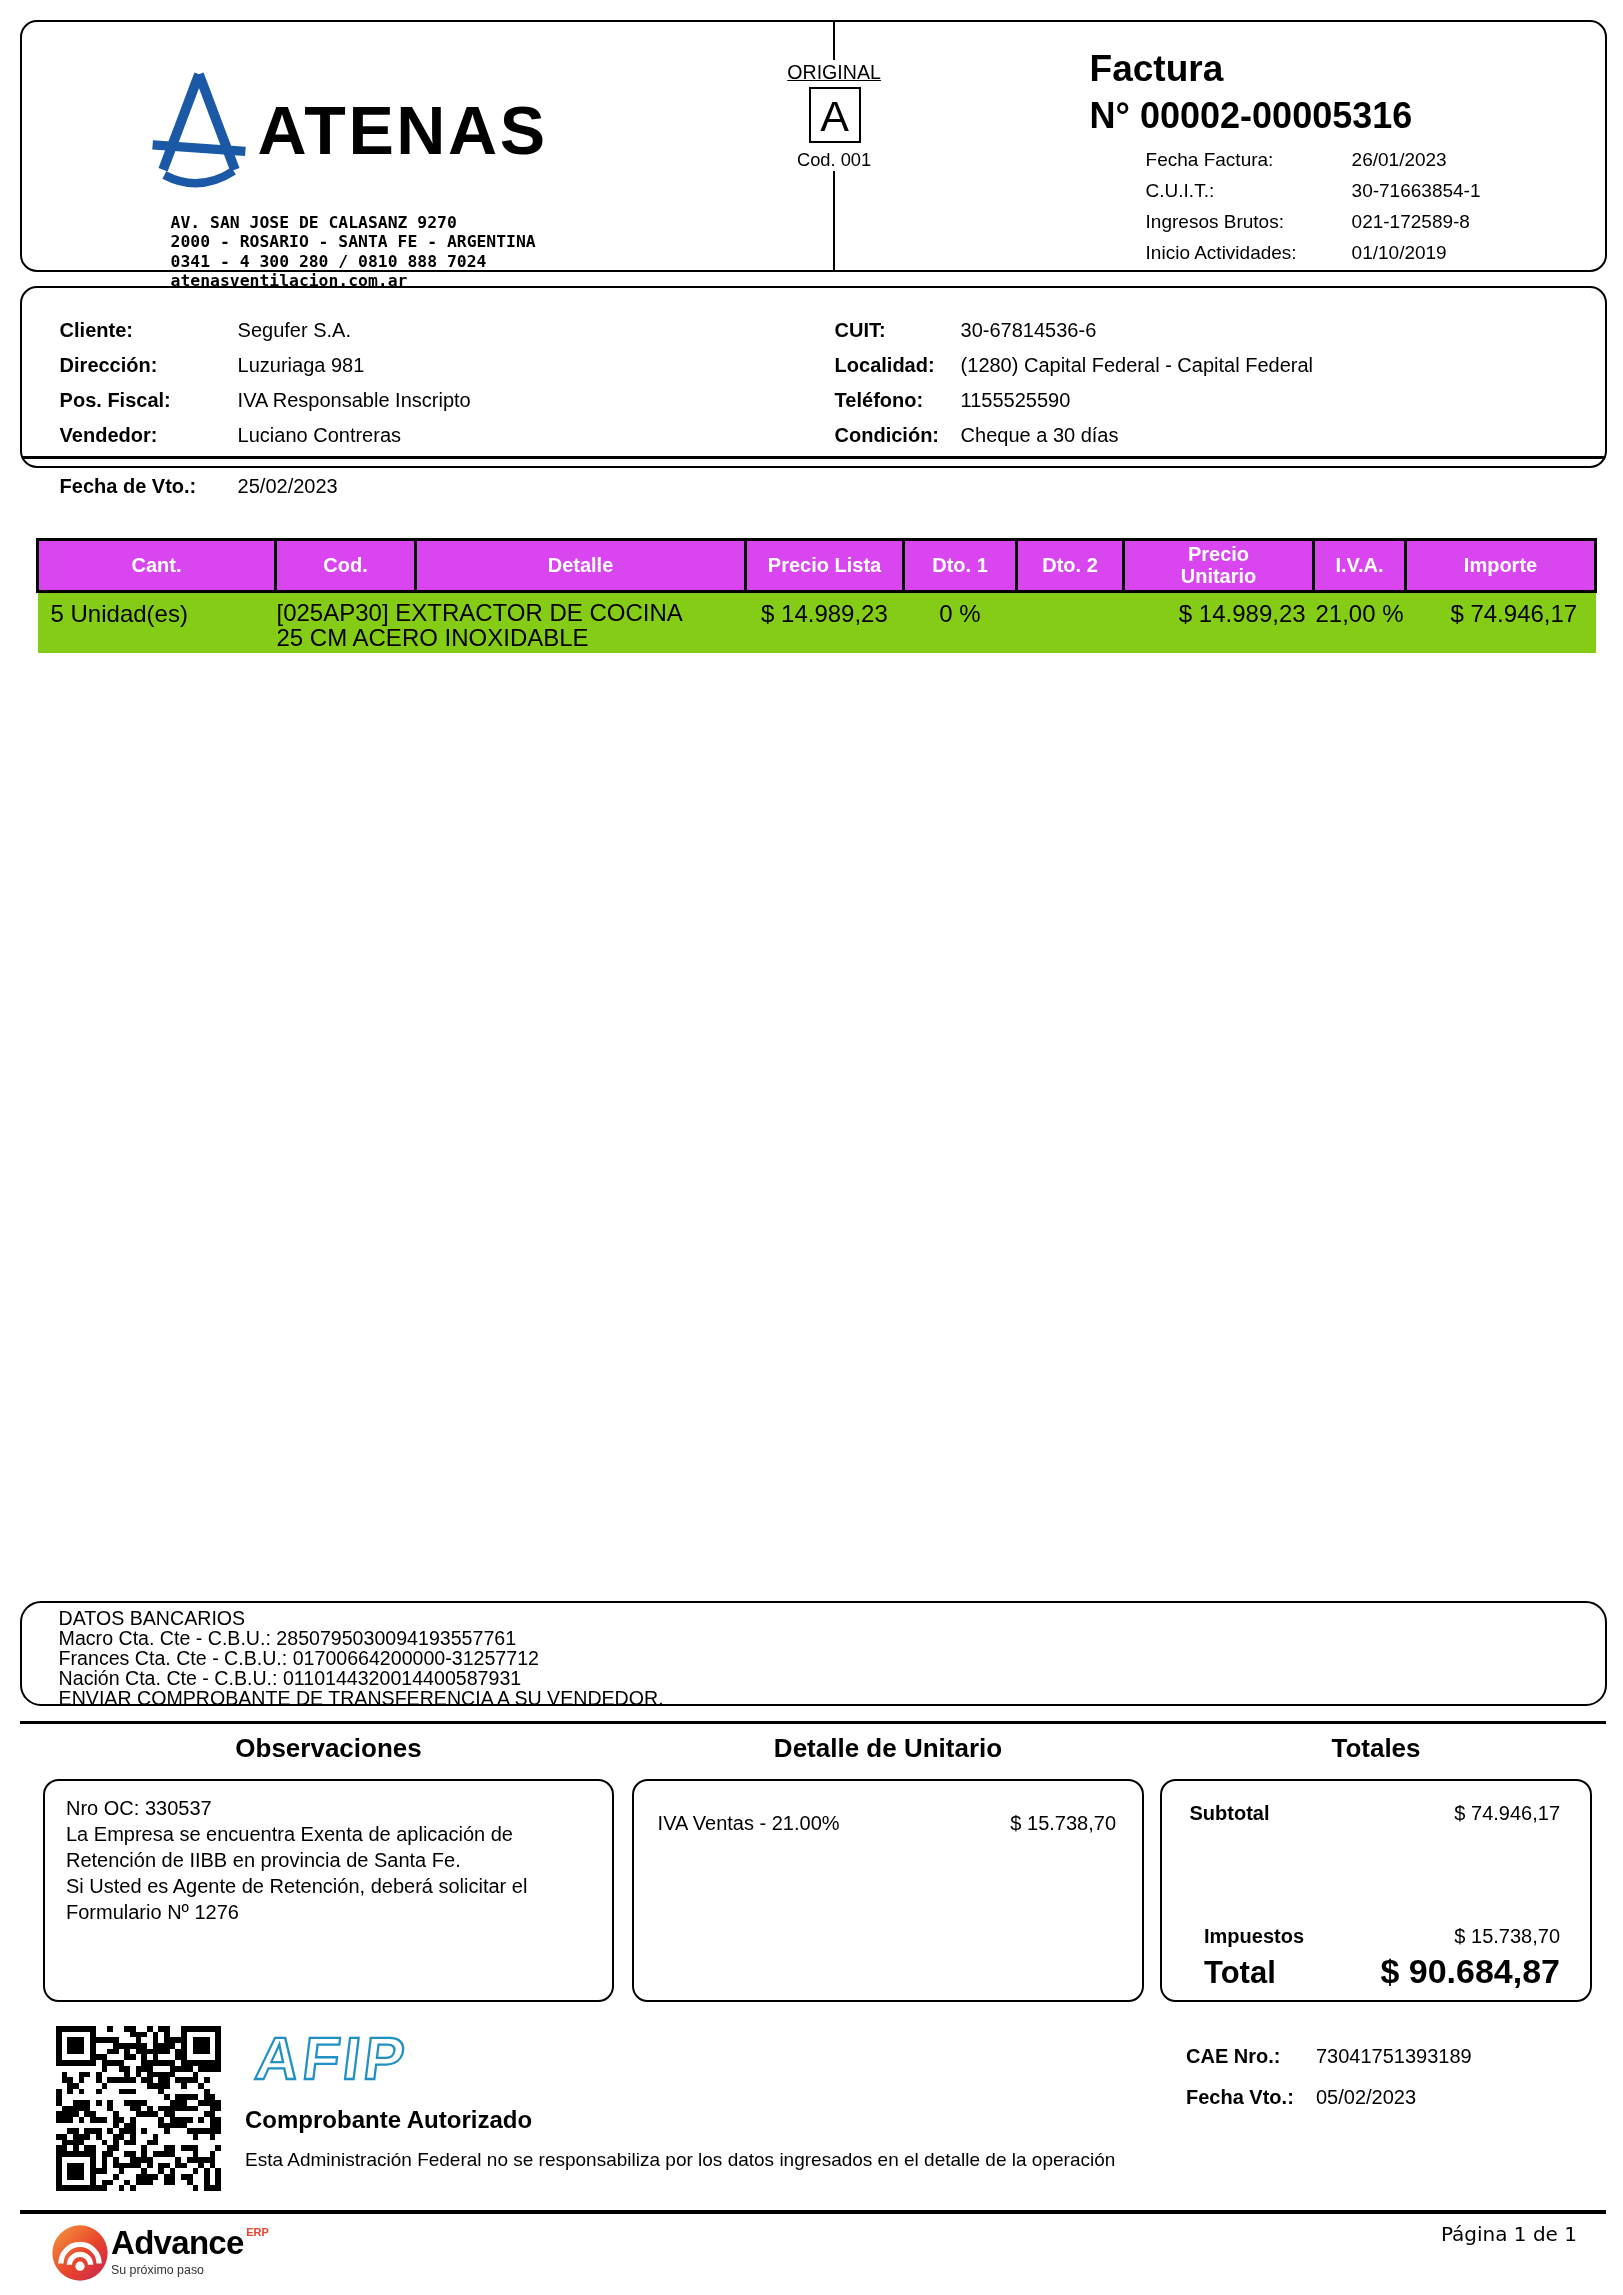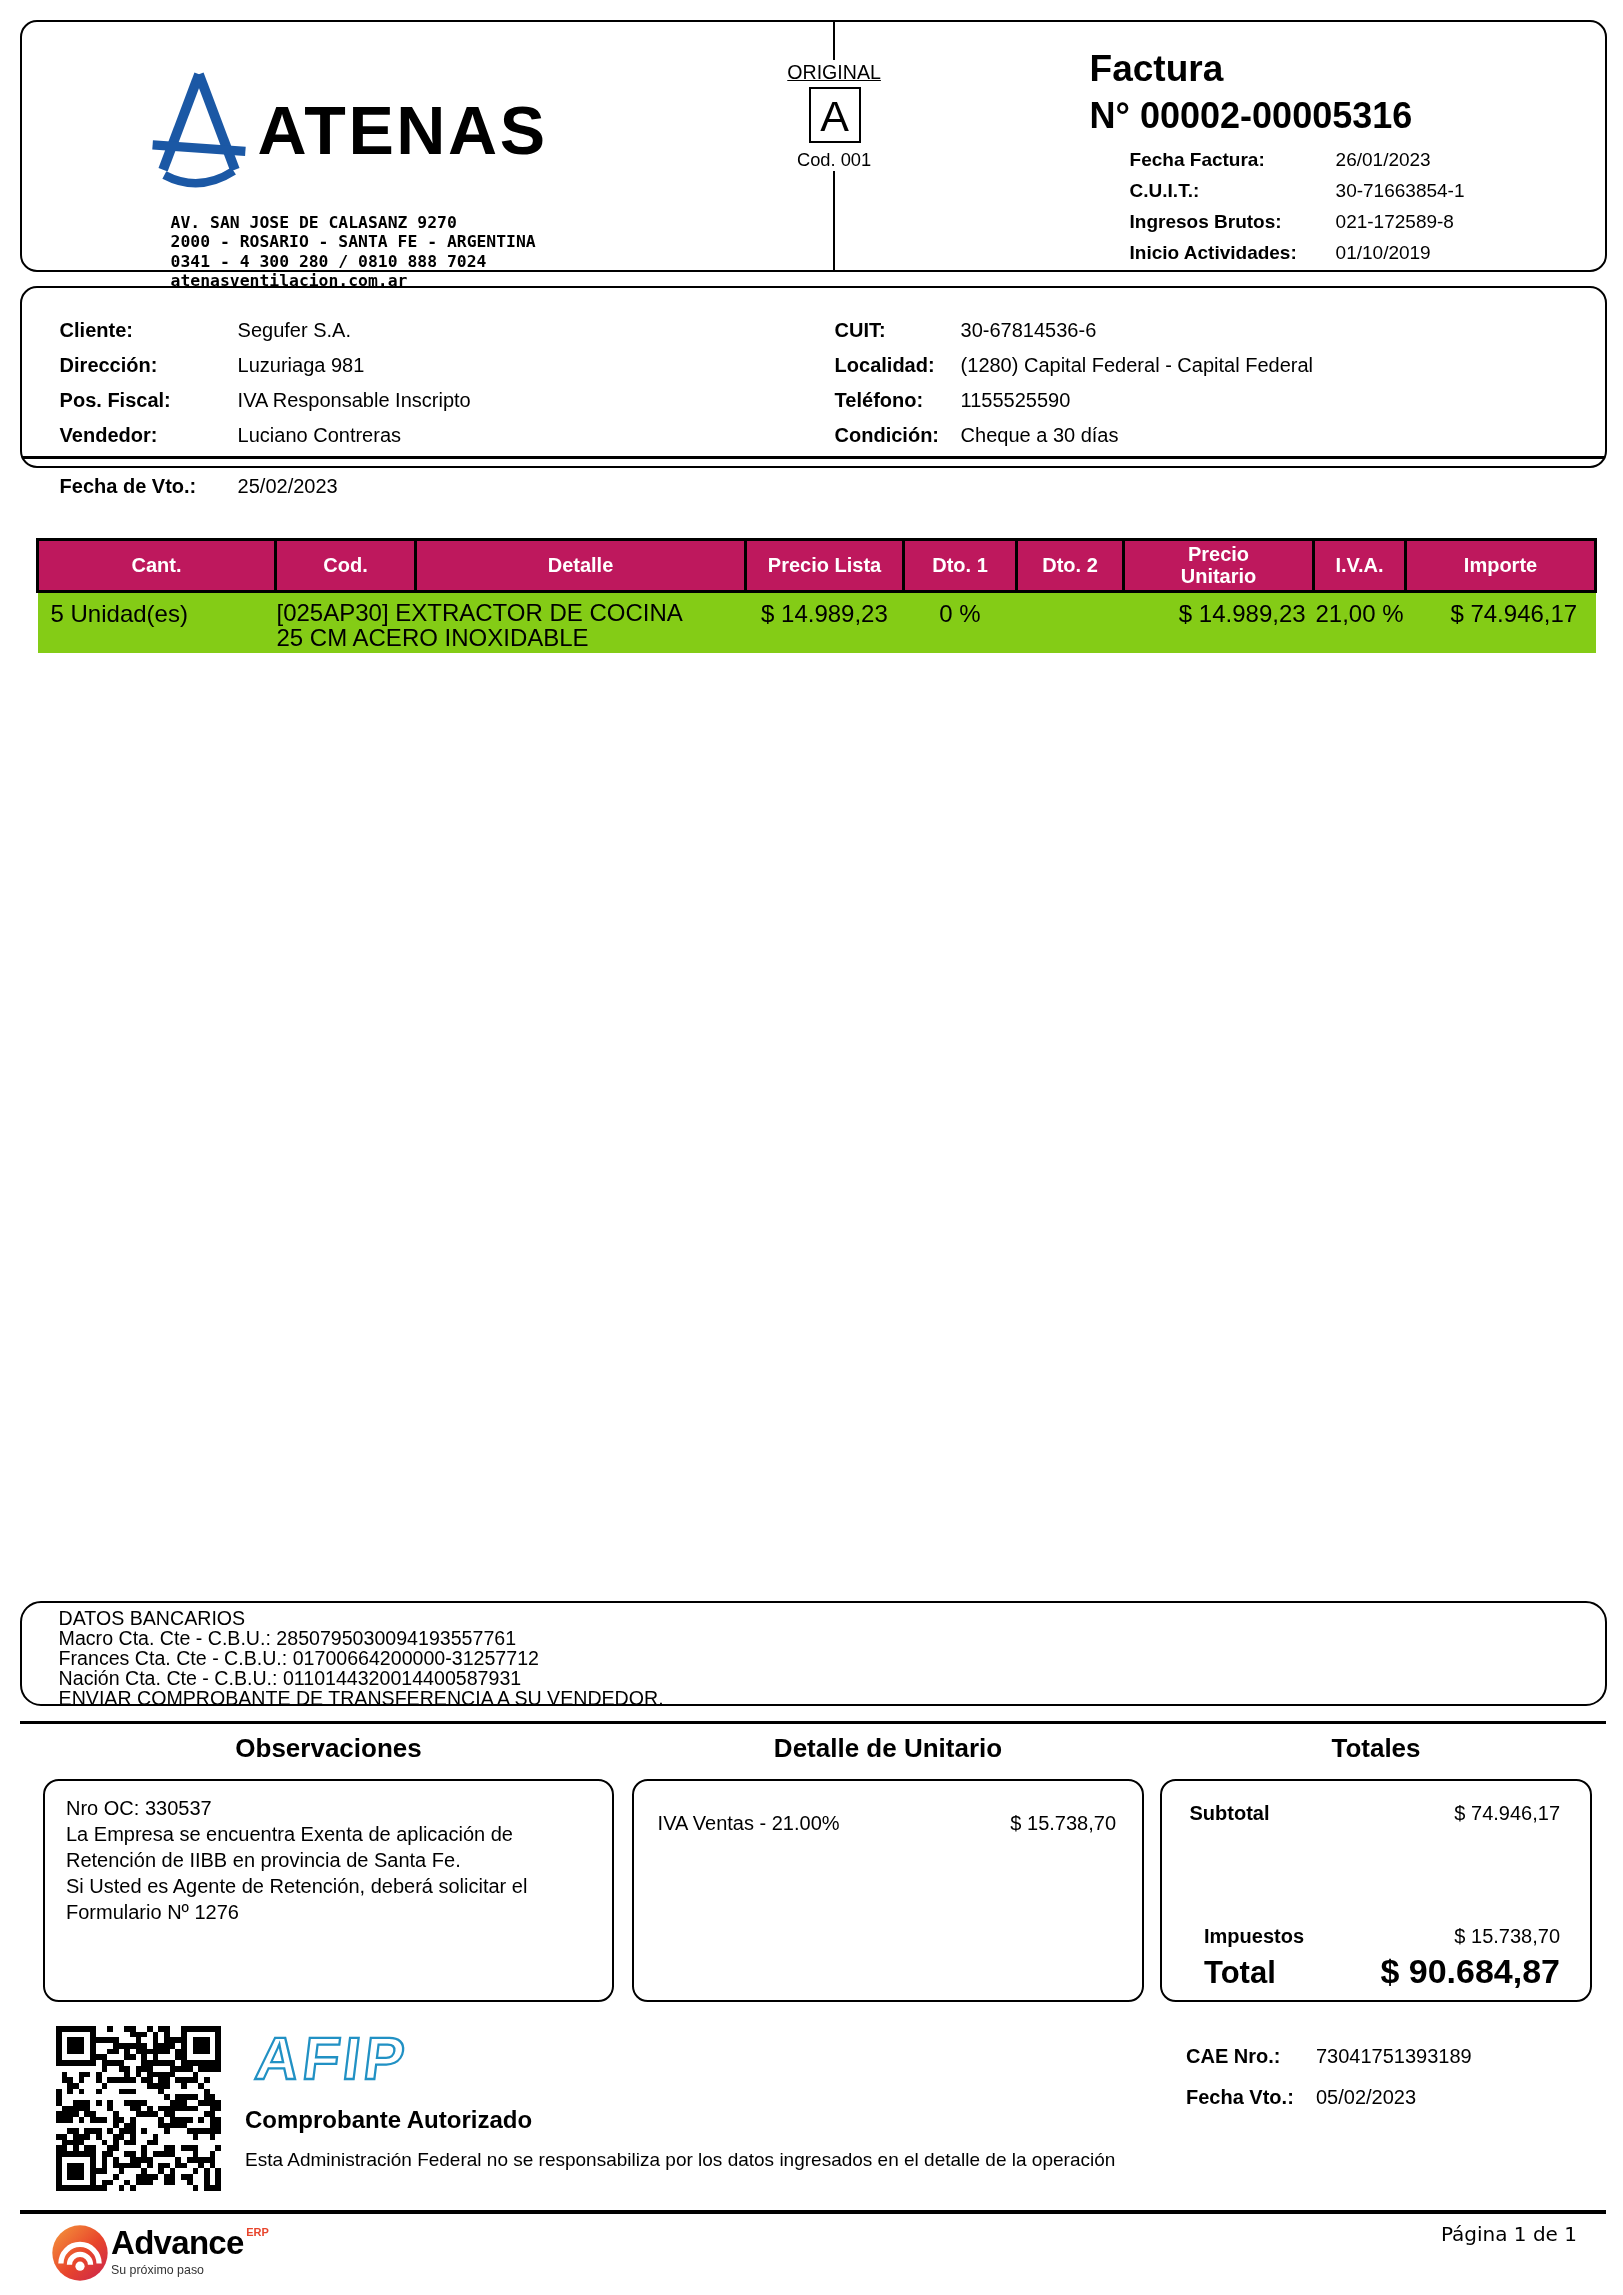--- a/index.html
+++ b/index.html
@@ -18,34 +18,34 @@
   .legal{position:absolute;left:149px;top:272px;font-family:"DejaVu Sans Mono",monospace;
         font-weight:700;font-size:13.7px;line-height:17px;white-space:pre;}
   .vline{position:absolute;width:2.6px;background:#000;}
   .orig{position:absolute;left:744px;top:39px;width:137px;text-align:center;font-size:19.6px;text-decoration:underline;}
   .letterbox{position:absolute;left:787px;top:65px;width:52px;height:56px;border:2.6px solid #000;
              text-align:center;font-size:43px;font-weight:400;line-height:55px;box-sizing:border-box;}
   .codline{position:absolute;left:744px;top:127px;width:137px;text-align:center;font-size:18.3px;}
   .fact-title{position:absolute;left:1068px;top:26px;font-size:37px;font-weight:700;}
   .fact-num{position:absolute;left:1068px;top:73px;font-size:36px;font-weight:700;}
   .fact-fields{position:absolute;left:1108px;top:122px;font-size:19px;line-height:31px;}
-  .fact-fields .hlab{display:inline-block;width:206px;font-weight:700;}
+  .fact-fields .hlab{display:inline-block;width:206px;font-weight:400;margin-left:16px;}
 
   
   .cl-left{position:absolute;left:38px;top:25px;font-size:20px;line-height:35px;}
   .cl-left .clab{display:inline-block;width:178px;font-weight:700;}
   .cl-right{position:absolute;left:813px;top:25px;font-size:20px;line-height:35px;}
   .cl-right .clab{display:inline-block;width:126px;font-weight:700;}
   .cl-div{position:absolute;left:0;right:0;top:168px;height:2.6px;background:#000;}
   .cl-due{position:absolute;left:38px;top:181px;font-size:20px;line-height:35px;}
   .cl-due .clab{display:inline-block;width:178px;font-weight:700;}
 
   
   .items{position:absolute;left:36px;top:538px;width:1559px;border-collapse:collapse;table-layout:fixed;}
-  .items thead th{background:#be185d;color:#fff;font-size:20px;font-weight:700;text-align:center;
+  .items thead th{background:#d946ef;color:#fff;font-size:20px;font-weight:700;text-align:center;
                   vertical-align:middle;height:47px;border:3.3px solid #000;border-top-width:3.9px;border-bottom-width:3.9px;}
   .items tbody td{font-size:24px;vertical-align:top;padding-top:6.5px;background:#84cc16;}
   .pu-wrap{display:inline-block;width:98px;line-height:22px;}
   .det-wrap{display:inline-block;max-width:406px;line-height:25px;text-align:left;}
 
   
   .bank-lines{position:absolute;left:37px;top:5.2px;font-size:19.6px;line-height:20px;}
 
   .hdiv{position:absolute;left:19.6px;width:1586px;height:3.3px;background:#000;}
   .sec-title{position:absolute;top:1733px;font-size:26px;font-weight:700;text-align:center;}

